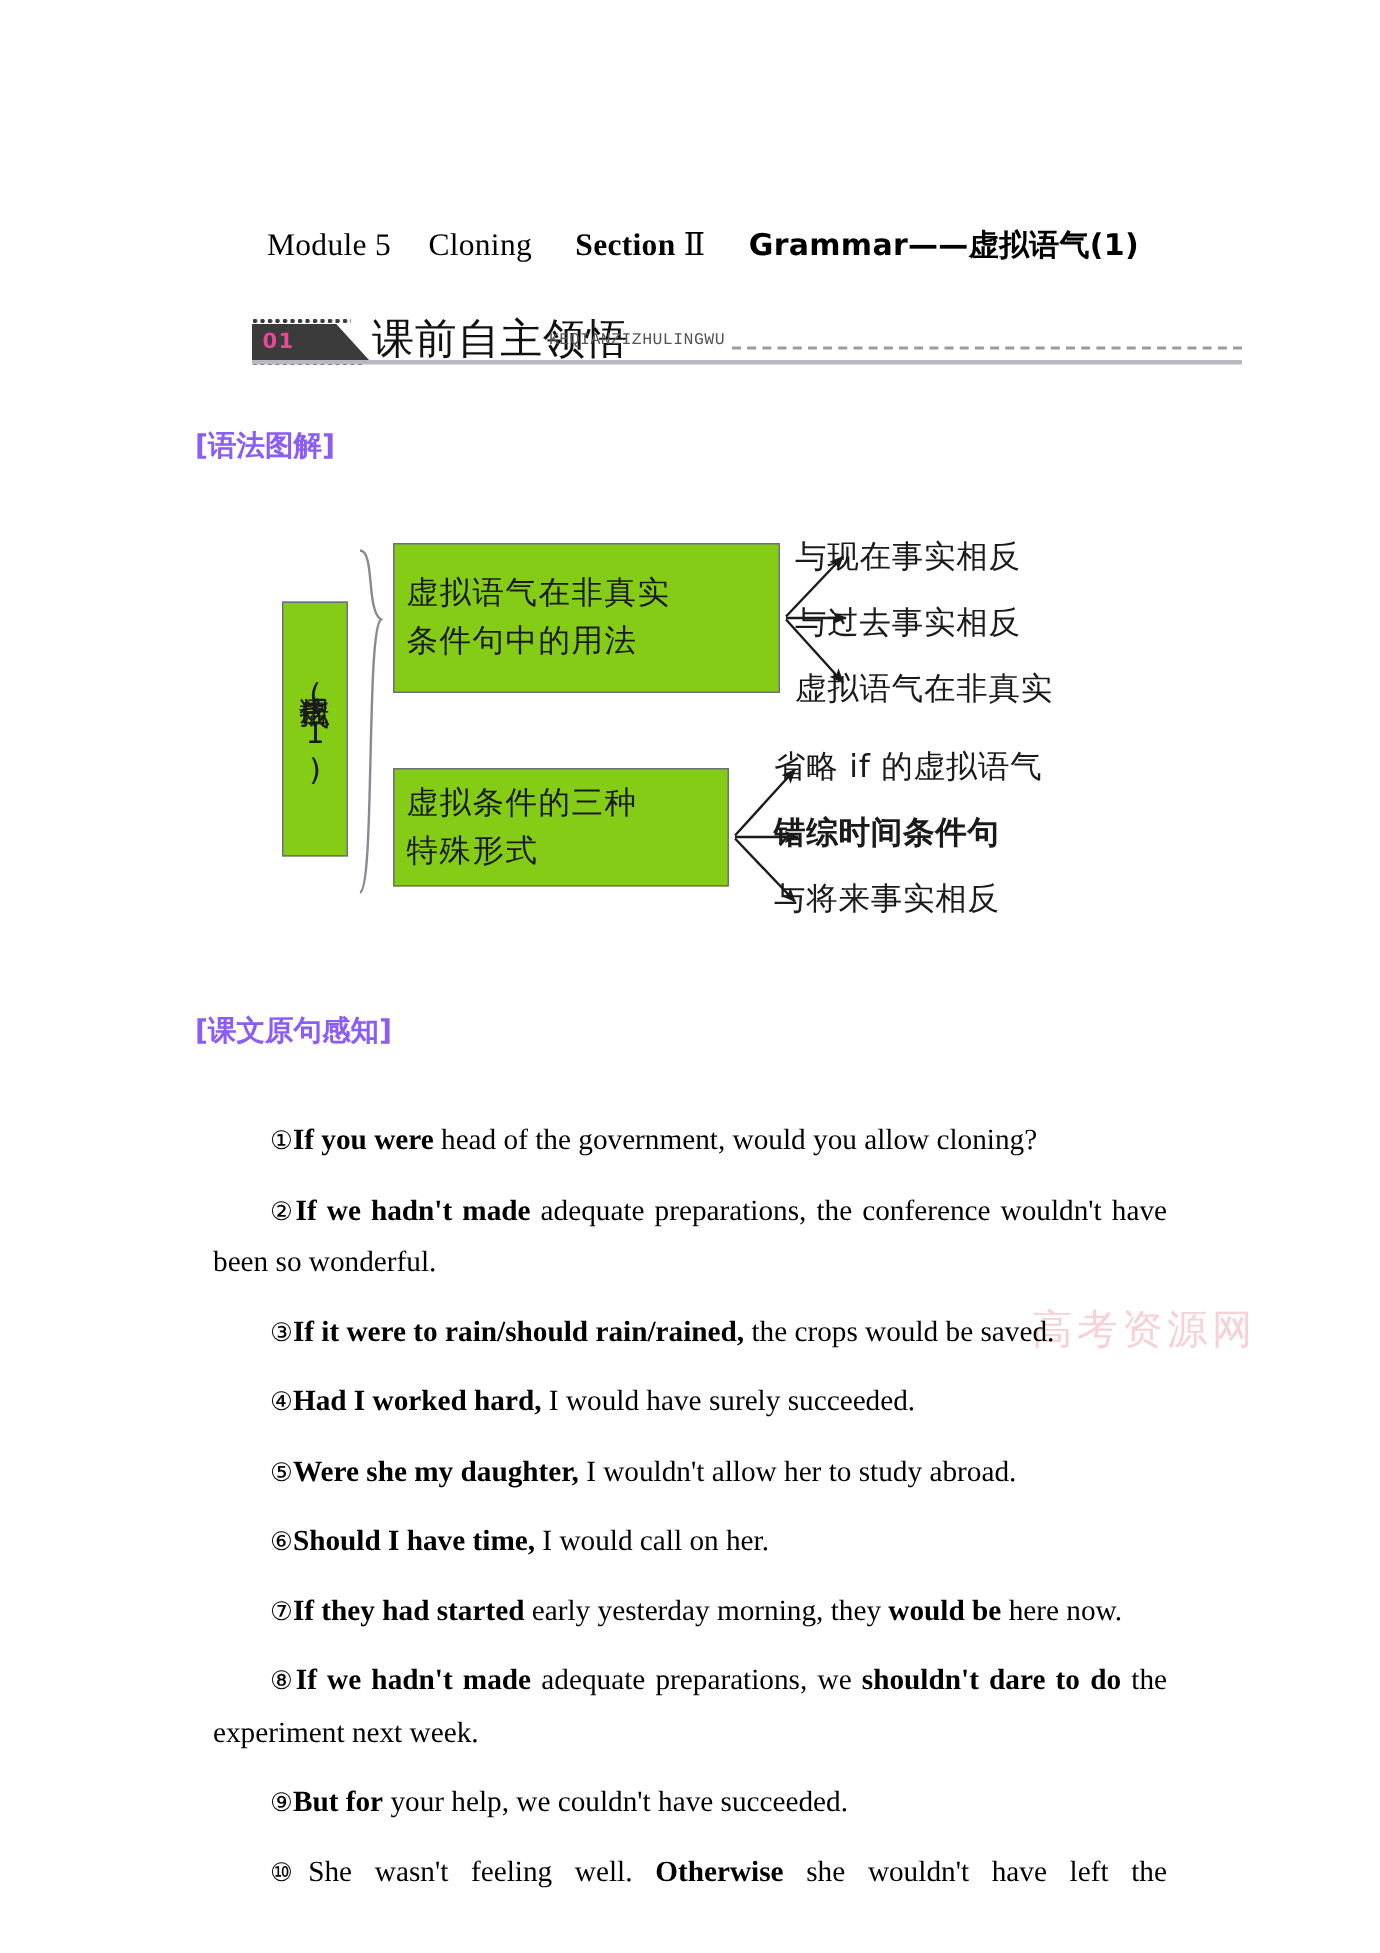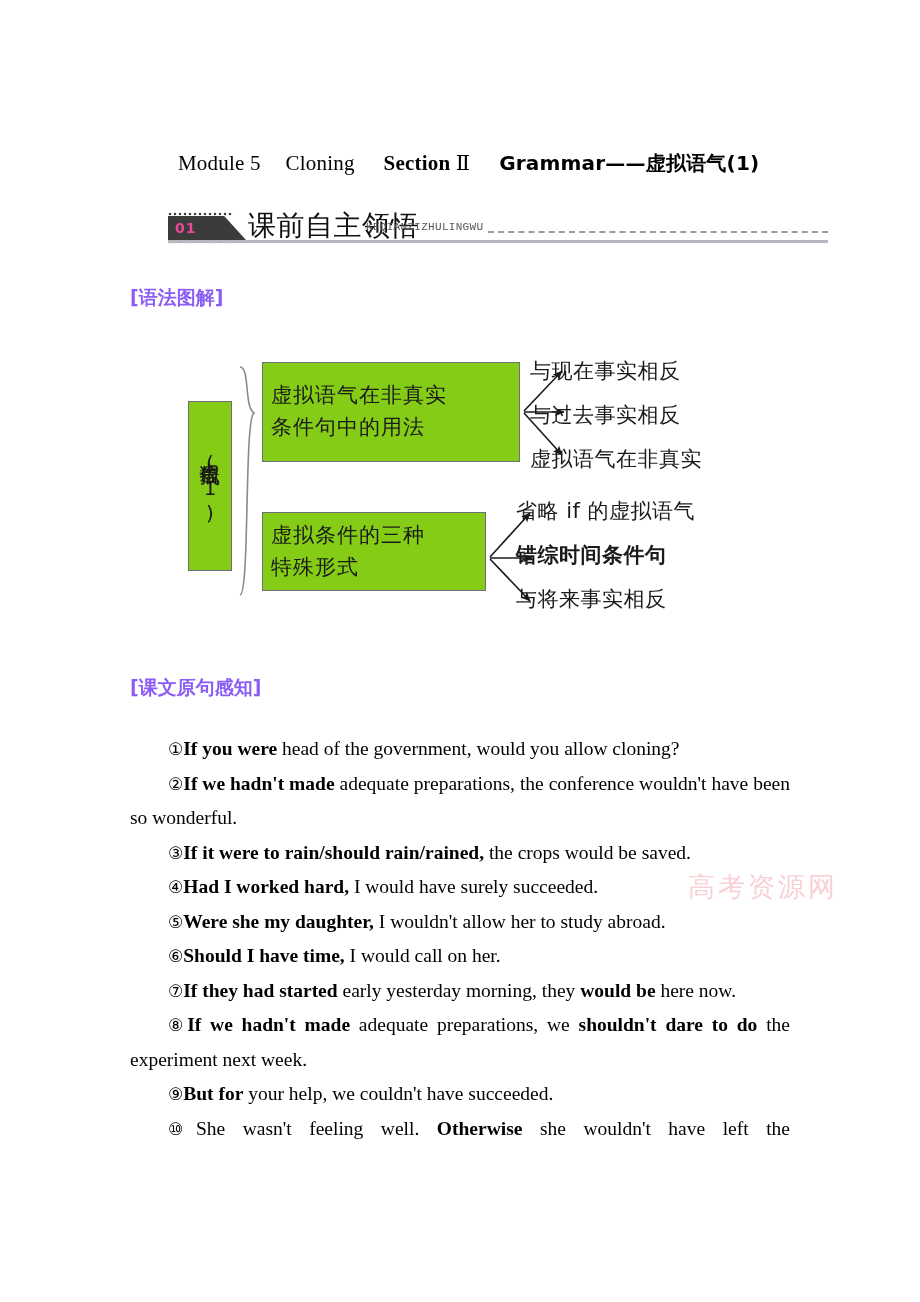--- a/index.html
+++ b/index.html
@@ -216,21 +216,21 @@
   
   .body-text {
     position: absolute;
     left: 130px;
     top: 732px;
     width: 660px;
     font-size: 19.5px;
     line-height: 34.5px;
   }
   .body-text p {
-    margin: 0;
+    margin: 12px;
     text-indent: 38px;
     text-align: justify;
   }
   .body-text p.last { text-align: justify; text-justify: inter-word; }
   .body-text p.last::after {
     content: "";
     display: inline-block;
     width: 100%;
   }
   .num {

